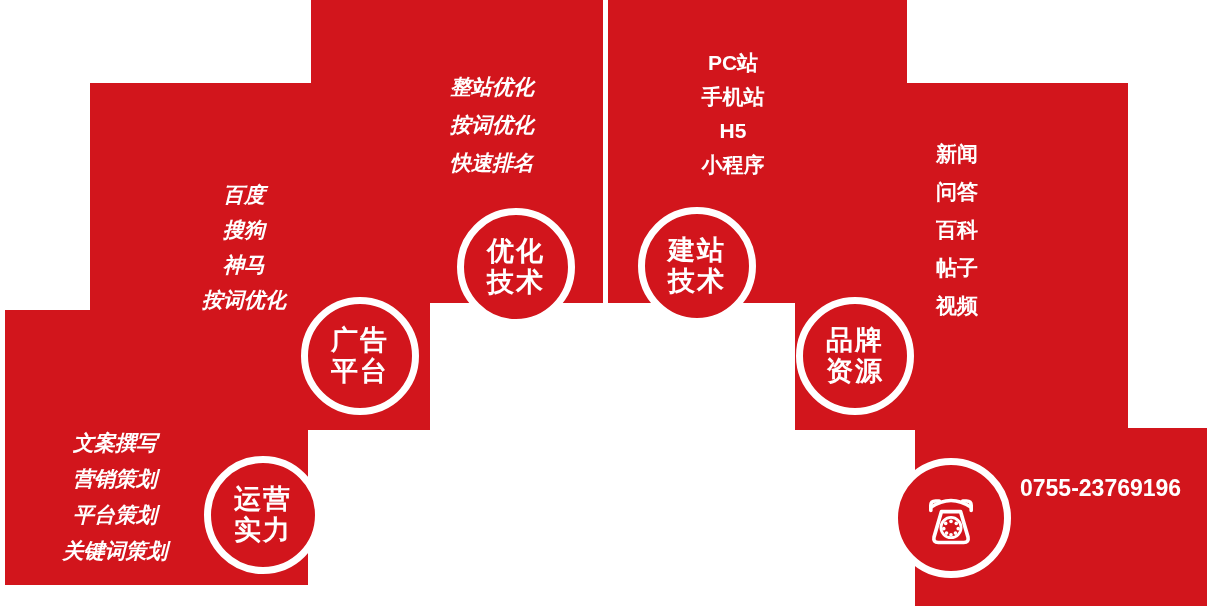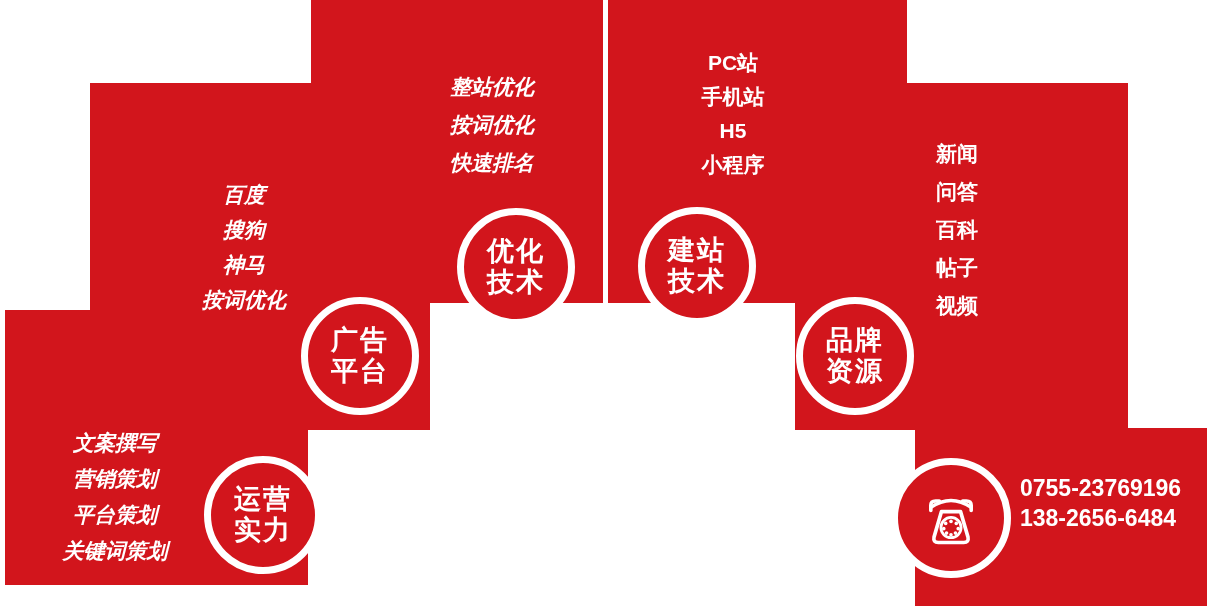--- a/index.html
+++ b/index.html
@@ -149,16 +149,15 @@
         <circle cx="32" cy="47.8" r="1.7"></circle>
         <circle cx="27.8" cy="46.2" r="1.7"></circle>
         <circle cx="25.2" cy="42" r="1.7"></circle>
         <circle cx="27" cy="37.1" r="1.7"></circle>
       </g>
     </svg>
   </div>
 
   <div class="phones">
     <div>0755-23769196</div>
-    <div>138-2656-6484</div>
   </div>
 
 </div>
 
 </body></html>

